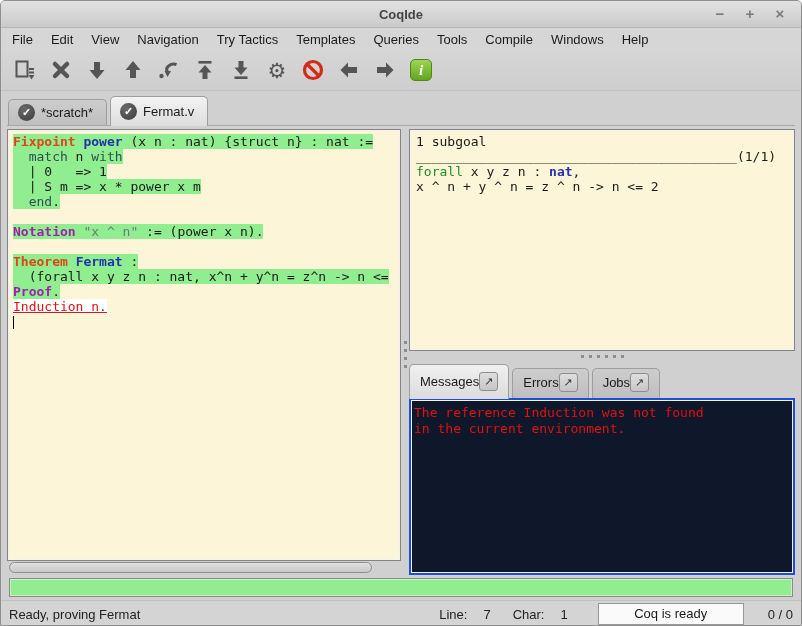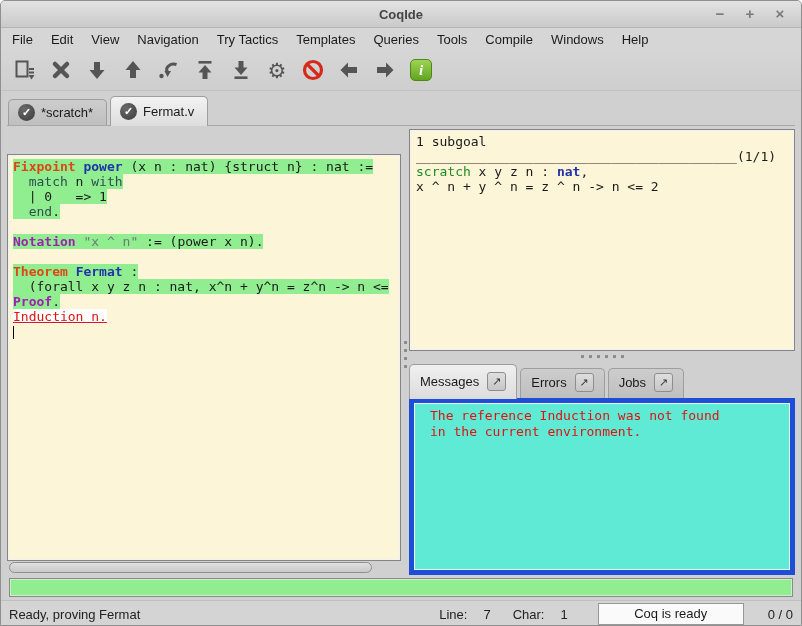--- a/index.html
+++ b/index.html
@@ -36,21 +36,21 @@
   .tabstrip { height:31px; flex:0 0 31px; display:flex; align-items:flex-end; padding-left:1px; position:relative; z-index:2; }
   .tab { display:flex; align-items:center; gap:6px; border:1px solid #9e9e9e; border-bottom:none;
          border-radius:5px 5px 0 0; padding:4px 13px 5px 9px; margin-right:3px;
          background:linear-gradient(#cdcdcd,#bfbfbf); height:26px; }
   .tab.active { background:linear-gradient(#f3f3f3,#dddddd); height:30px; margin-bottom:-1px; }
   .tabicon { width:17px; height:17px; border-radius:50%; background:radial-gradient(circle at 35% 30%,#6a6a6a,#3c3c3c);
              color:#fff; font-size:11px; font-weight:bold; text-align:center; line-height:17px; flex:0 0 17px; }
 
   
   .paned { flex:0 0 450px; height:450px; display:flex; border-top:1px solid #a8a8a8; padding-top:3px; background:#d0d0d0; }
-  .left-pane { width:394px; flex:0 0 394px; display:flex; flex-direction:column;margin-top:25px; }
+  .left-pane { width:394px; flex:0 0 394px; display:flex; flex-direction:column; }
   .editor-frame { flex:1 1 auto; border:1px solid #858585; box-shadow:inset 0 0 0 1px #f2f2f2;
                   background:#fcf5d8; overflow:hidden; padding:4px 0 0 5px; }
   .mono, .cline { font-family:"DejaVu Sans Mono", monospace; font-size:13px; }
   .cline { height:15px; line-height:15px; white-space:pre; }
   .hl-done { background:#90ee90; }
   .hl-error { background:#ffffff;text-align:right; }
   .tk-pl  { color:#1a1a1a; }
   .tk-kwv { color:#dd4615; font-weight:bold; }
   .tk-id  { color:#2233aa; font-weight:bold; }
   .tk-kwd { color:#a020b0; font-weight:bold; }
@@ -70,29 +70,29 @@
   .vdots i, .hdots i { width:3px; height:3px; background:#8c8c8c; display:block; }
 
   .right-col { flex:1 1 auto; display:flex; flex-direction:column; }
   .goals-frame { flex:0 0 222px; height:222px; border:1px solid #858585; box-shadow:inset 0 0 0 1px #f2f2f2;
                  background:#fcf5d8; overflow:hidden; padding:4px 0 0 6px; }
   .hsplitter { flex:0 0 11px; display:flex; align-items:center; justify-content:center; }
   .hdots { display:flex; gap:5px; }
 
   
   .msg-tabs { flex:0 0 36px; display:flex; align-items:flex-end; position:relative; z-index:2; }
-  .msg-tab { display:flex; align-items:center; gap:8px; border:1px solid #9e9e9e; border-bottom:none;
+  .msg-tab { display:flex; align-items:center; border:1px solid #9e9e9e; border-bottom:none;
              border-radius:5px 5px 0 0; padding:4px 10px 6px 10px; margin-right:3px;
              background:linear-gradient(#cdcdcd,#bfbfbf); height:30px; }
   .msg-tab.active { background:linear-gradient(#f0f0f0,#dcdcdc); height:35px; margin-bottom:-1px; }
   .detach-btn { width:19px; height:19px; border:1px solid #8e8e8e; border-radius:3px;
                 background:linear-gradient(#dedede,#c6c6c6); font-size:11px; color:#333;
                 text-align:center; line-height:17px; }
-  .msg-body { flex:1 1 auto; border:5px solid #1d4ed8; box-shadow:inset 0 0 0 1px #f2f2f2;
-              background:#5eead4; padding:5px 0 0 16px; overflow:hidden; }
+  .msg-body { flex:1 1 auto; border:2px solid #1d4ed8; box-shadow:inset 0 0 0 1px #f2f2f2;
+              background:#0f172a; padding:5px 0 0 3px; overflow:hidden; }
   .msg-line { font-family:"DejaVu Sans Mono", monospace; font-size:13px; line-height:16px;
               color:#e01212; white-space:pre; }
 
   
   .progress-wrap { flex:0 0 25px; padding:3px 2px 3px 2px; background:#d0d0d0; }
   .progress { height:19px; border:1px solid #8a8a8a; background:#90ee90; box-shadow:inset 0 0 0 1px #cfeccf; }
   .statusbar { flex:0 0 27px; background:#d4d4d4; border-top:1px solid #c0c0c0;
                display:flex; align-items:center; padding:0 8px; }
   .status-left { color:#222; }
   .status-right { margin-left:auto; display:flex; align-items:center; gap:16px; }
@@ -229,20 +229,21 @@
         </div>
       </div>
 
     <div class="paned">
 
       <div class="left-pane">
         <div class="editor-frame" id="code-editor">
             <div class="cline"><span class="hl-done"><span class="tk-kwv">Fixpoint</span><span class="tk-pl"> </span><span class="tk-id">power</span><span class="tk-pl"> (x n : nat) {struct n} : nat :=</span></span></div>
             <div class="cline"><span class="hl-done"><span class="tk-pl">  </span><span class="tk-kwm">match</span><span class="tk-pl"> n </span><span class="tk-kwm">with</span></span></div>
             <div class="cline"><span class="hl-done"><span class="tk-pl">  | 0   =&gt; 1</span></span></div>
+            <div class="cline"><span class="hl-done"><span class="tk-pl">  | S m =&gt; x * power x m</span></span></div>
             <div class="cline"><span class="hl-done"><span class="tk-pl">  </span><span class="tk-kwm">end</span><span class="tk-pl">.</span></span></div>
             <div class="cline"><span></span></div>
             <div class="cline"><span class="hl-done"><span class="tk-kwd">Notation</span><span class="tk-pl"> </span><span class="tk-str">"x ^ n"</span><span class="tk-pl"> := (power x n).</span></span></div>
             <div class="cline"><span></span></div>
             <div class="cline"><span class="hl-done"><span class="tk-kwv">Theorem</span><span class="tk-pl"> </span><span class="tk-id">Fermat</span><span class="tk-pl"> :</span></span></div>
             <div class="cline"><span class="hl-done"><span class="tk-pl">  (forall x y z n : nat, x^n + y^n = z^n -&gt; n &lt;=</span></span></div>
             <div class="cline"><span class="hl-done"><span class="tk-kwd">Proof</span><span class="tk-pl">.</span></span></div>
             <div class="cline"><span class="hl-error"><span class="tk-err">Induction n.</span></span></div>
             <div class="cline"><span></span><span class="caret"></span></div>
           </div>
@@ -257,21 +258,21 @@
             <i></i>
             <i></i>
             <i></i>
           </div>
       </div>
 
       <div class="right-col">
         <div class="goals-frame" id="goal-lines">
             <div class="cline"><span><span class="tk-pl">1 subgoal</span></span></div>
             <div class="cline"><span><span class="tk-pl">_________________________________________</span><span class="tk-pl">(1/1)</span></span></div>
-            <div class="cline"><span><span class="tk-gfa">scratch</span><span class="tk-pl"> x y z n : </span><span class="tk-gty">nat</span><span class="tk-pl">,</span></span></div>
+            <div class="cline"><span><span class="tk-gfa">forall</span><span class="tk-pl"> x y z n : </span><span class="tk-gty">nat</span><span class="tk-pl">,</span></span></div>
             <div class="cline"><span><span class="tk-pl">x ^ n + y ^ n = z ^ n -&gt; n &lt;= 2</span></span></div>
           </div>
 
         <div class="hsplitter">
           <div class="hdots">
               <i></i>
               <i></i>
               <i></i>
               <i></i>
               <i></i>

